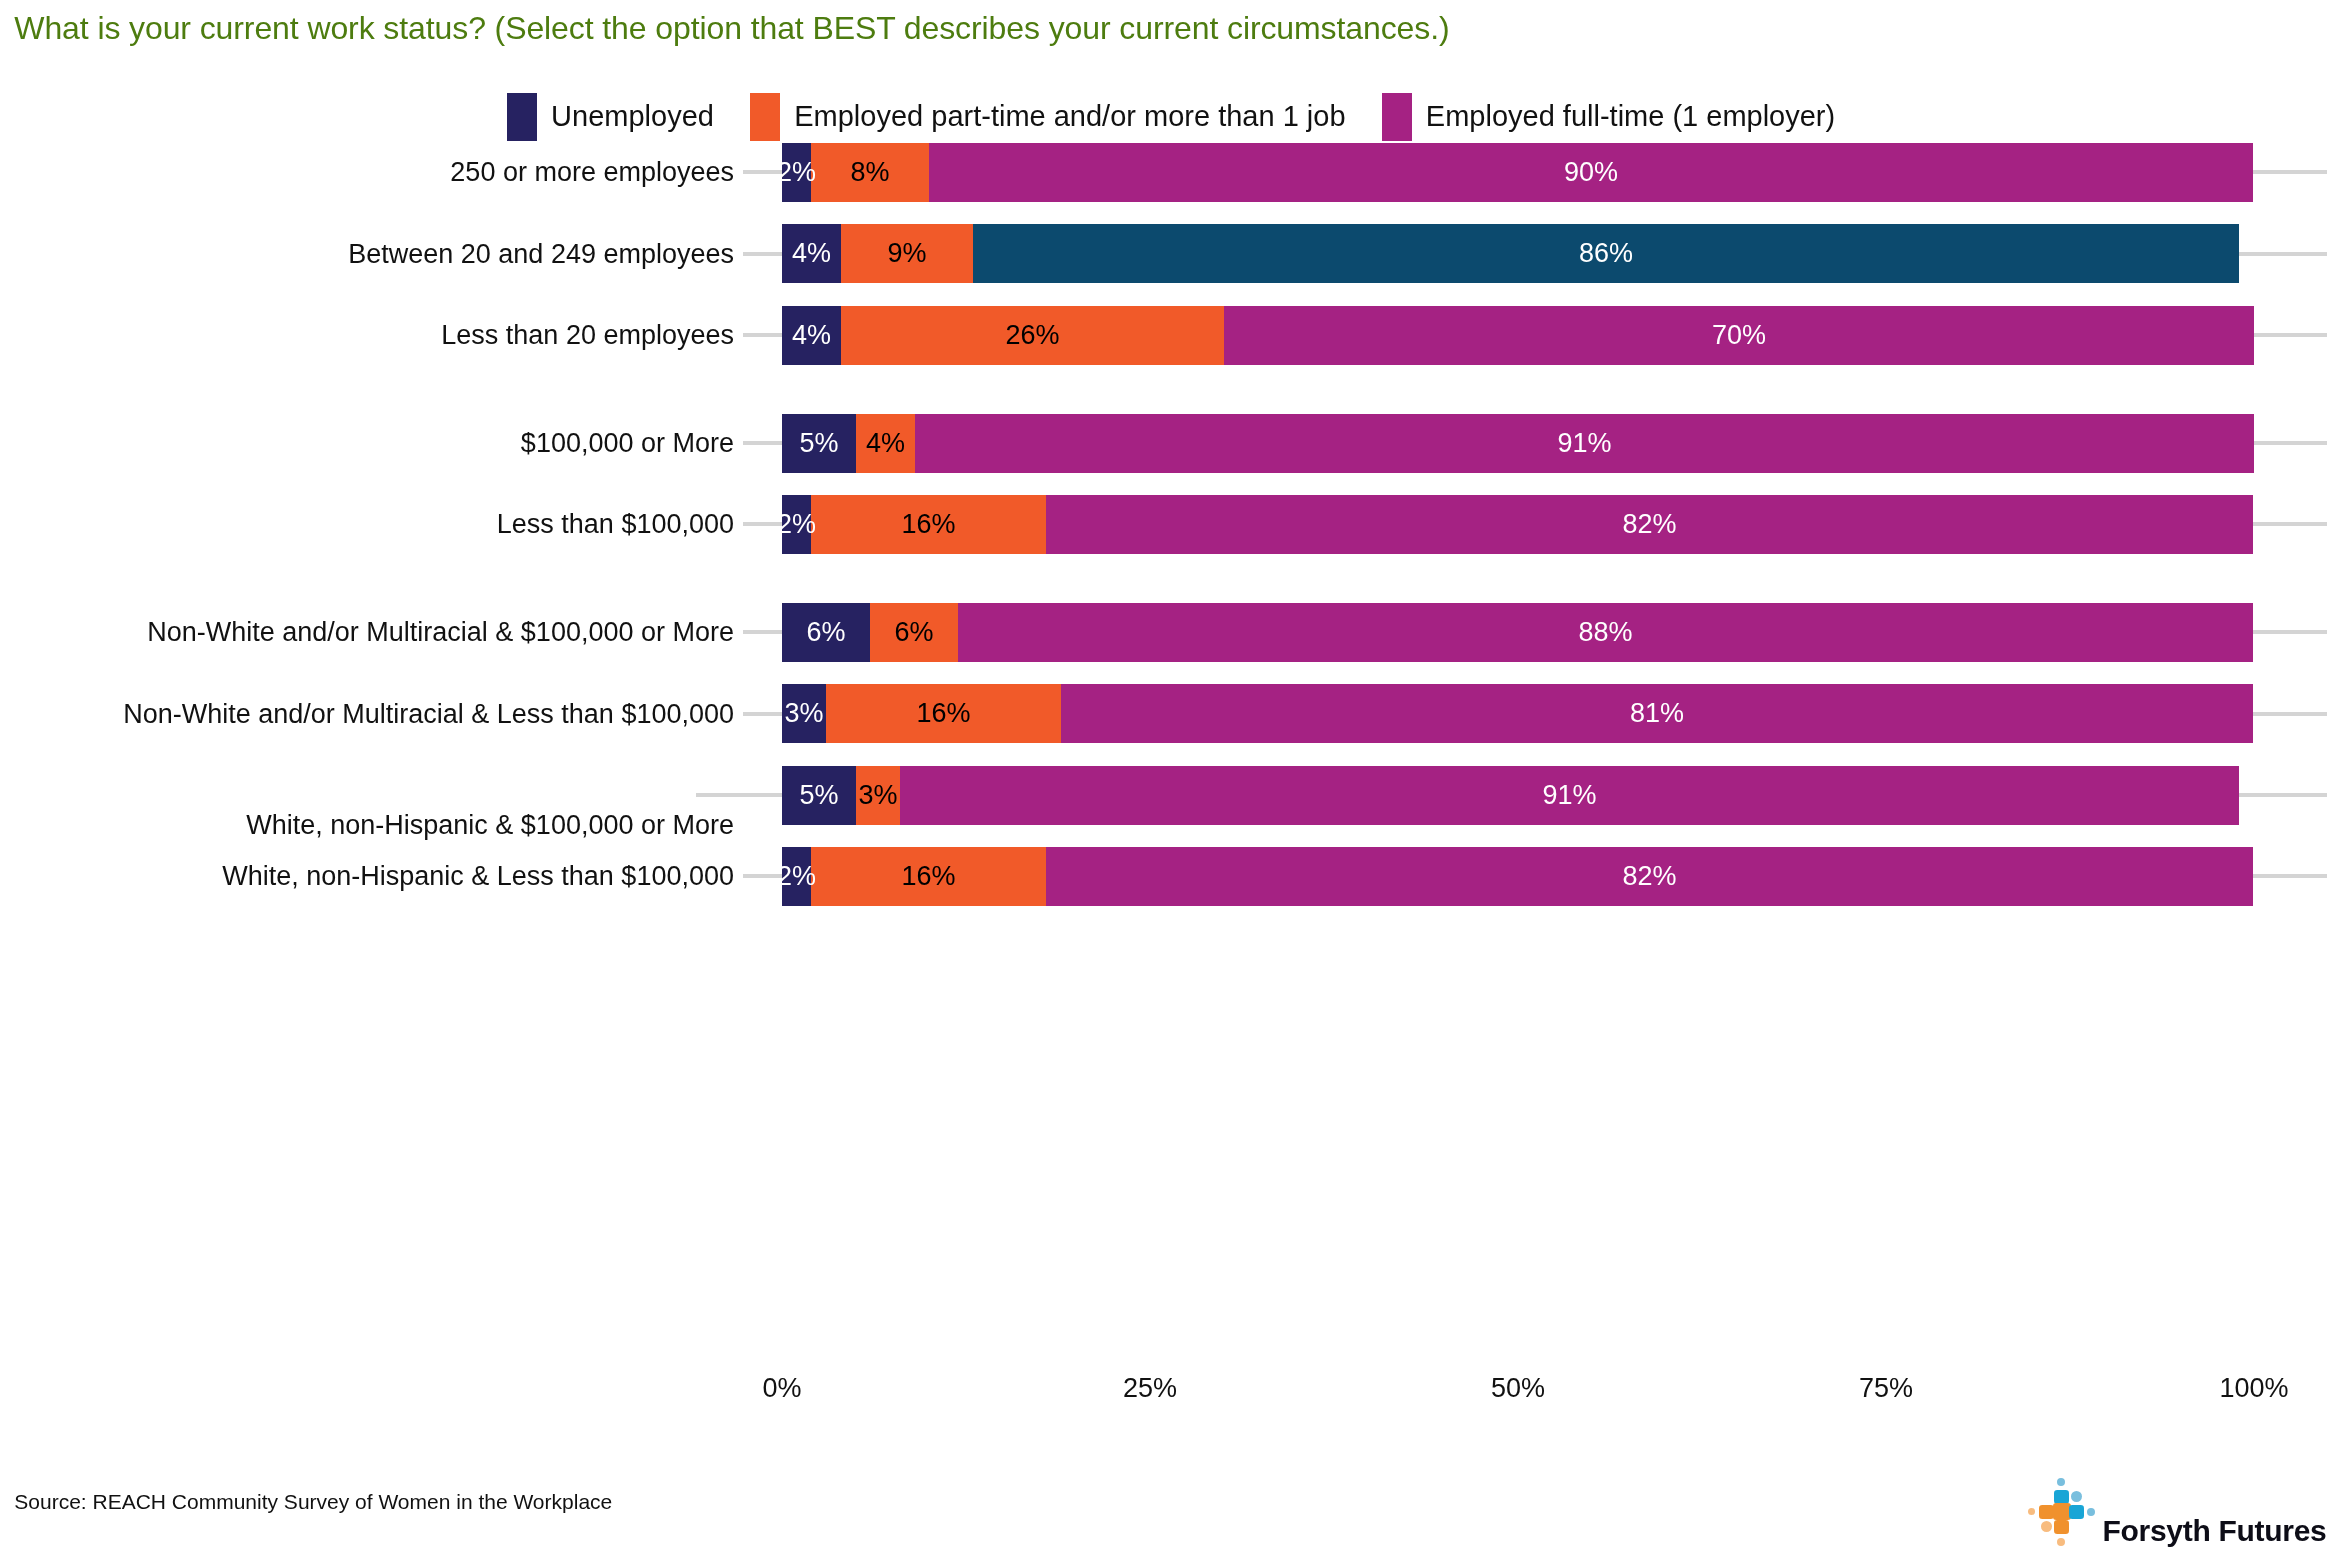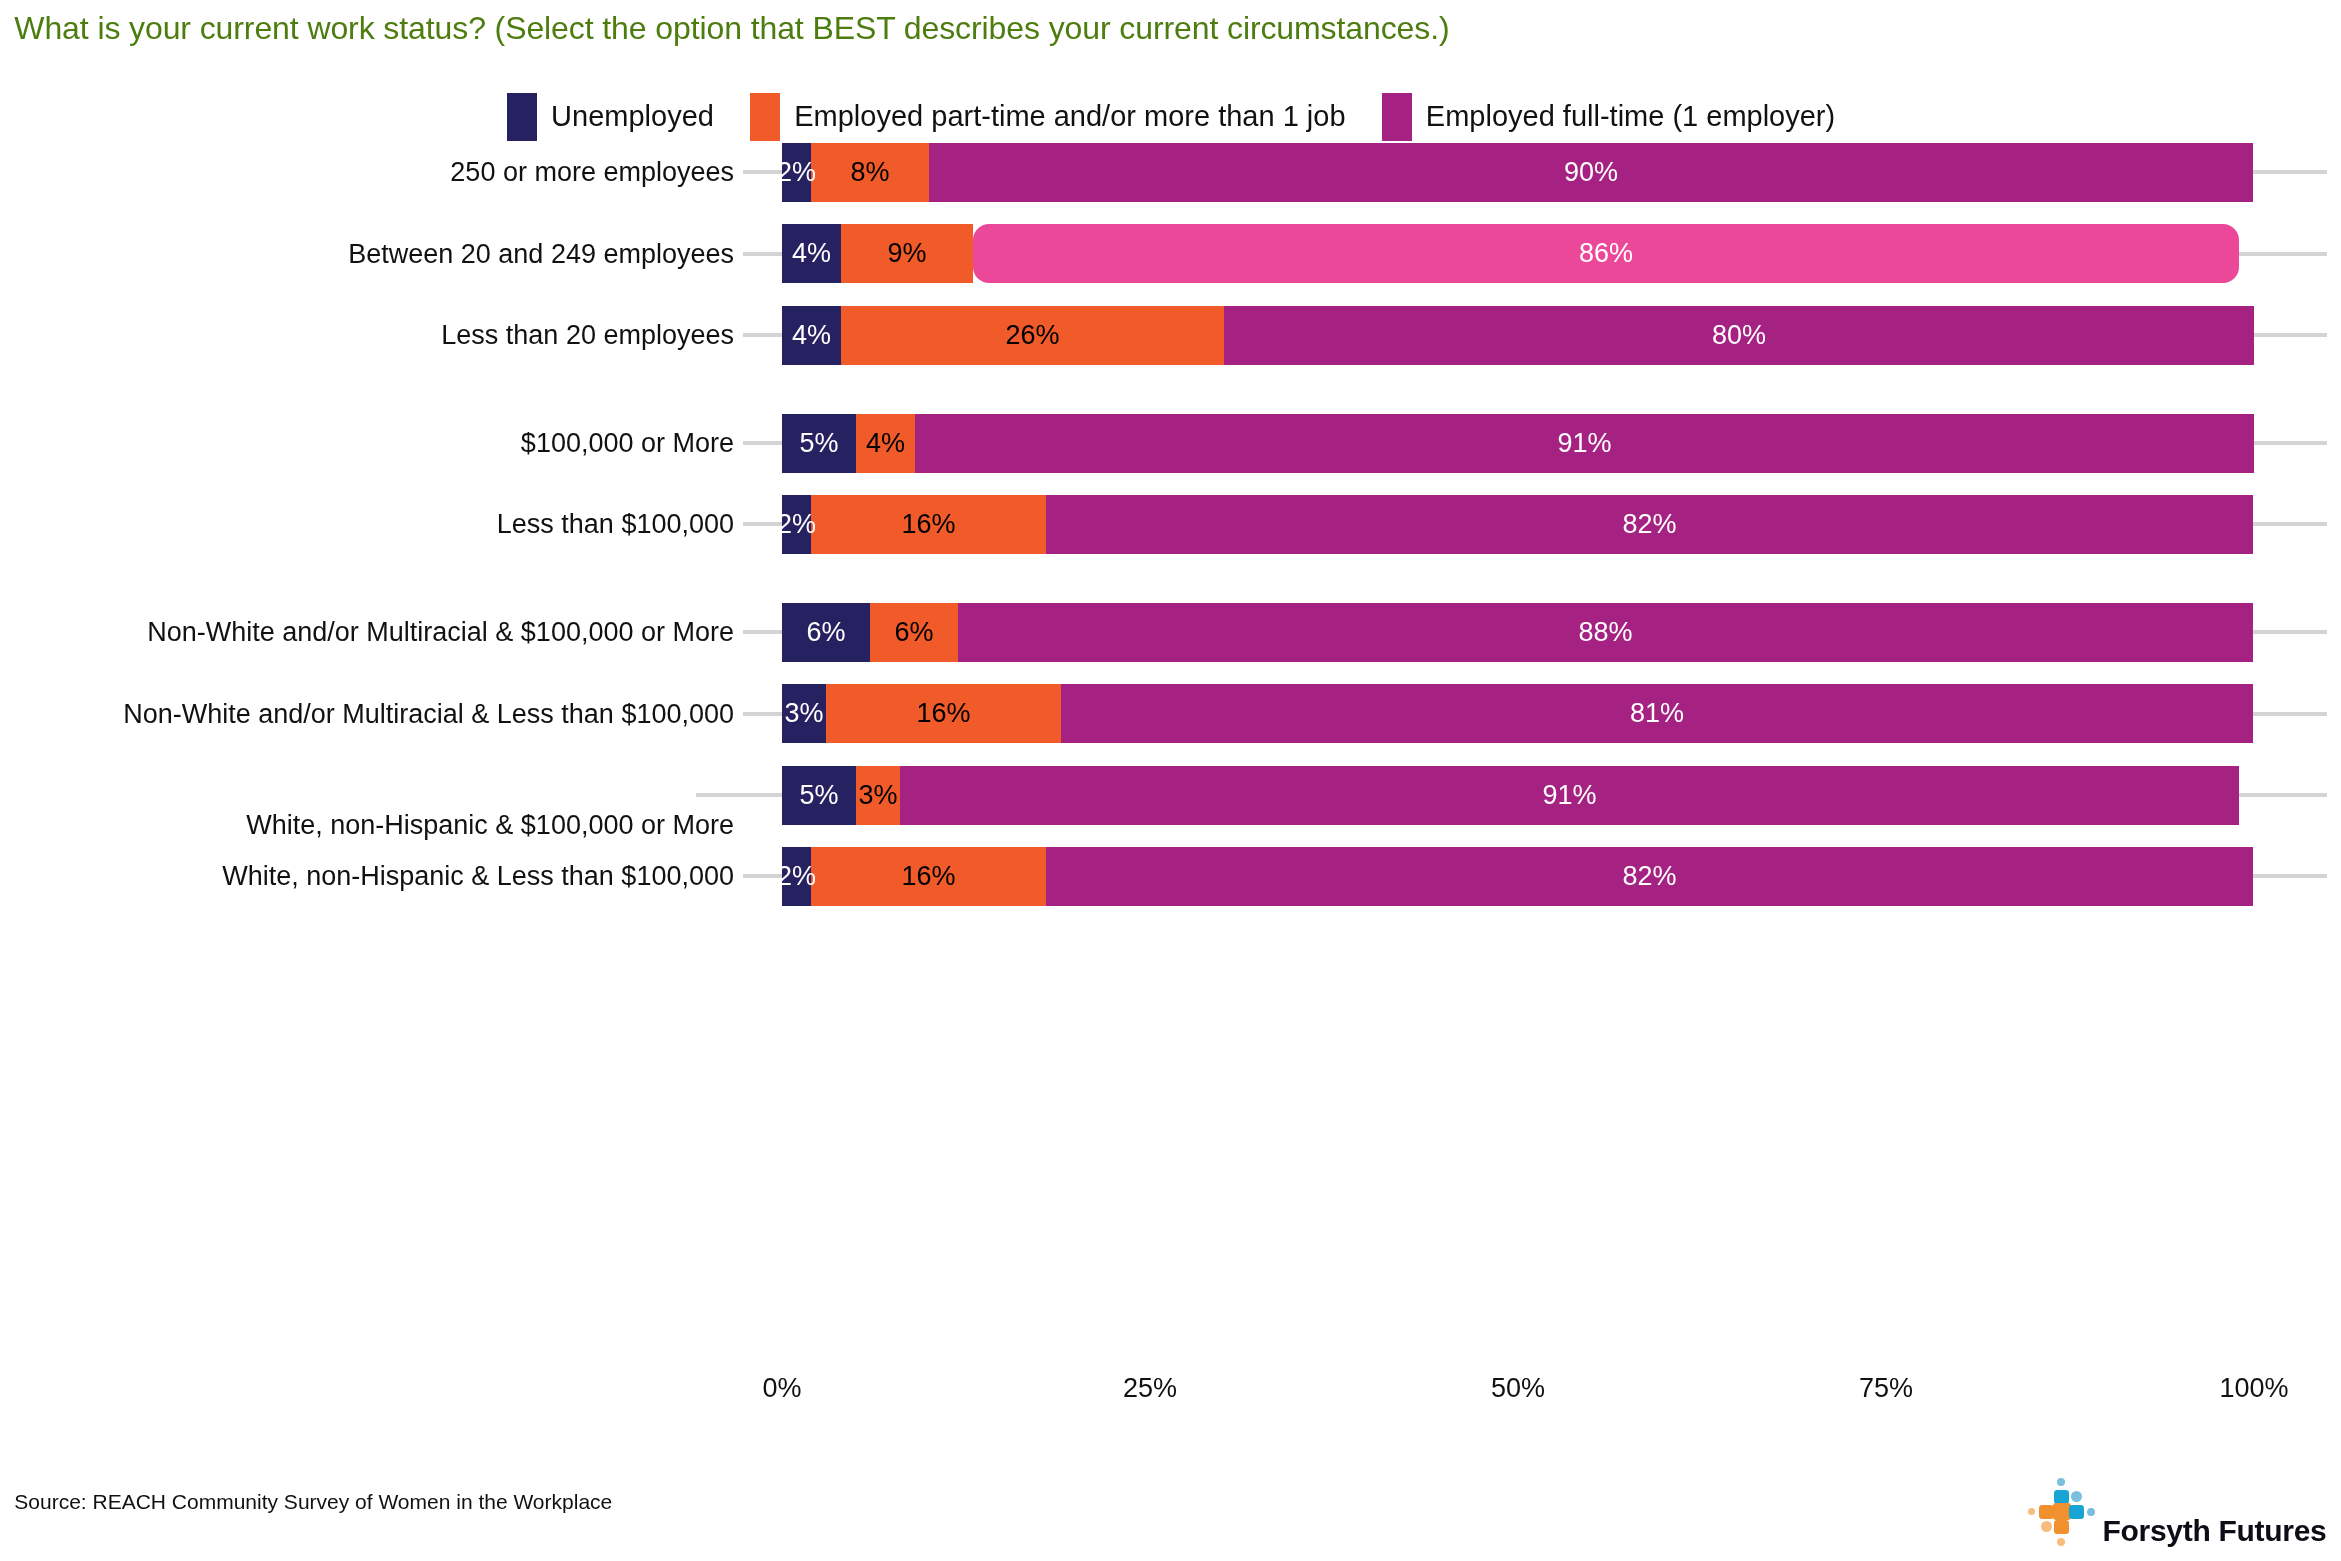--- a/index.html
+++ b/index.html
@@ -193,35 +193,35 @@
       </div>
       <div class="gridline" style="left: 696px; width: 1631px; top: 252px;"></div>
       <div class="cat-label" style="top: 254px;">Between 20 and 249 employees</div>
       <div class="bar-row" style="left: 782px; width: 1472px; top: 224px; height: 59px;">
         <div class="seg narrow" style="background: rgb(38, 34, 97); width: 59px; flex: 0 0 59px;">
           <span class="seg-label" style="color: rgb(255, 255, 255);">4%</span>
         </div>
         <div class="seg" style="background: rgb(241, 90, 41); width: 132px; flex: 0 0 132px;">
           <span class="seg-label" style="color: rgb(0, 0, 0);">9%</span>
         </div>
-        <div class="seg" style="background: #ec4899; width: 1266px; flex: 0 0 1266px; border-radius: 16px;">
+        <div class="seg" style="background: #0c4a6e; width: 1266px; flex: 0 0 1266px;">
           <span class="seg-label" style="color: rgb(255, 255, 255);">86%</span>
         </div>
       </div>
       <div class="gridline" style="left: 696px; width: 1631px; top: 333px;"></div>
       <div class="cat-label" style="top: 335px;">Less than 20 employees</div>
       <div class="bar-row" style="left: 782px; width: 1472px; top: 306px; height: 59px;">
         <div class="seg narrow" style="background: rgb(38, 34, 97); width: 59px; flex: 0 0 59px;">
           <span class="seg-label" style="color: rgb(255, 255, 255);">4%</span>
         </div>
         <div class="seg" style="background: rgb(241, 90, 41); width: 383px; flex: 0 0 383px;">
           <span class="seg-label" style="color: rgb(0, 0, 0);">26%</span>
         </div>
         <div class="seg" style="background: rgb(165, 34, 131); width: 1030px; flex: 0 0 1030px;">
-          <span class="seg-label" style="color: rgb(255, 255, 255);">80%</span>
+          <span class="seg-label" style="color: rgb(255, 255, 255);">70%</span>
         </div>
       </div>
       <div class="gridline" style="left: 696px; width: 1631px; top: 441px;"></div>
       <div class="cat-label" style="top: 443px;">$100,000 or More</div>
       <div class="bar-row" style="left: 782px; width: 1472px; top: 414px; height: 59px;">
         <div class="seg" style="background: rgb(38, 34, 97); width: 74px; flex: 0 0 74px;">
           <span class="seg-label" style="color: rgb(255, 255, 255);">5%</span>
         </div>
         <div class="seg narrow" style="background: rgb(241, 90, 41); width: 59px; flex: 0 0 59px;">
           <span class="seg-label" style="color: rgb(0, 0, 0);">4%</span>

